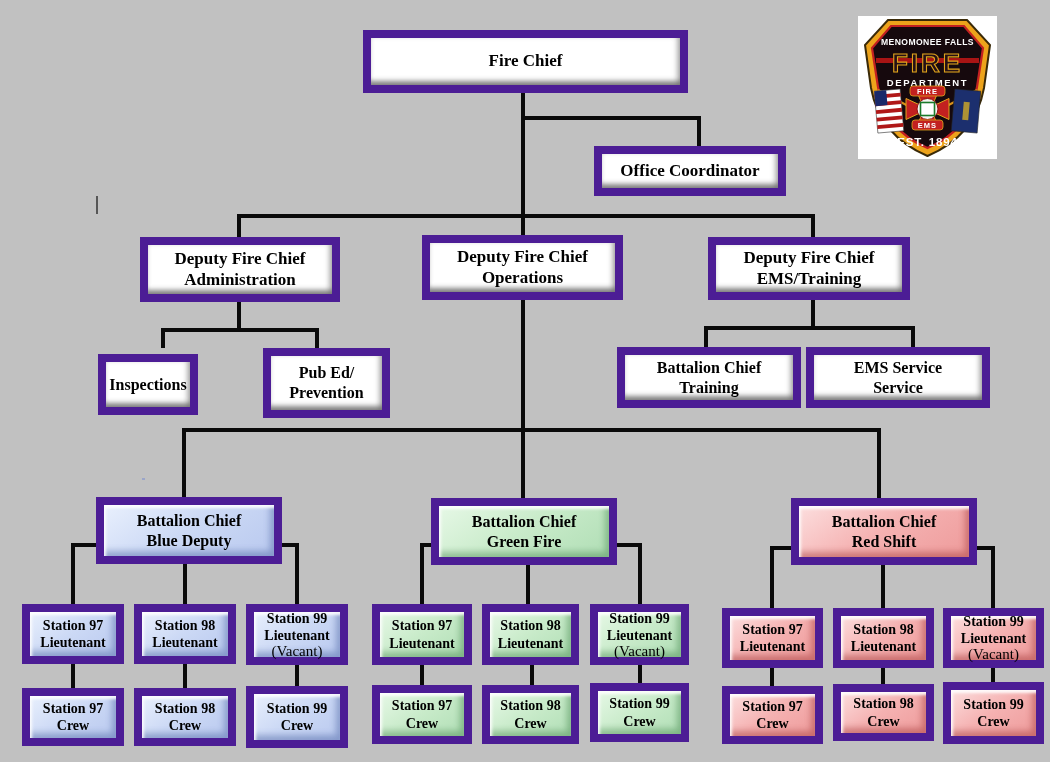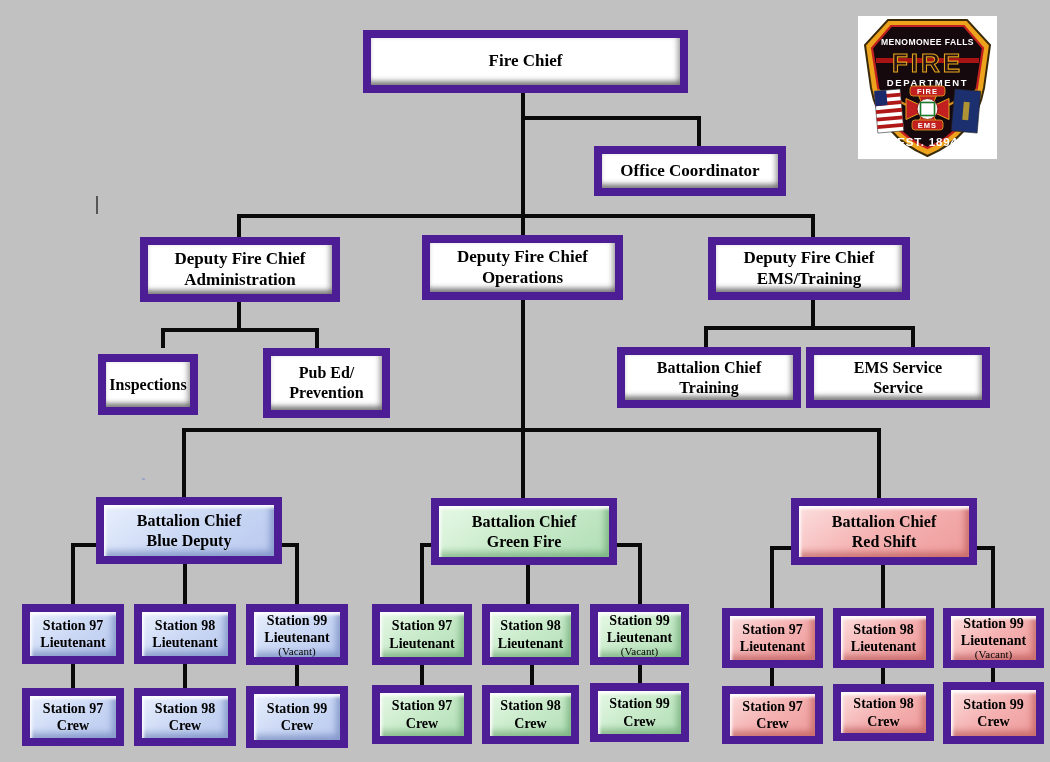--- a/index.html
+++ b/index.html
@@ -17,21 +17,21 @@
                    inset -4px -5px 6px rgba(70,95,160,.45);}
   .green{background:linear-gradient(145deg,#e6f8e6 0%,#c9ebca 48%,#b0deb5 100%);
         box-shadow:inset 2px 3px 3px rgba(255,255,255,.9),
                    inset -4px -5px 6px rgba(50,120,60,.4);}
   .red{background:linear-gradient(145deg,#fcdede 0%,#f5b2b2 48%,#ee9b9b 100%);
         box-shadow:inset 2px 3px 3px rgba(255,255,255,.92),
                    inset -4px -5px 6px rgba(160,50,50,.45);}
   .big{font-size:17px;line-height:1.22;}
   .mid{font-size:16px;line-height:1.22;}
   .small{font-size:14px;line-height:1.22;}
-  .note{font-size:11px;font-weight:normal;line-height:1.05;}
+  .note{font-size:15px;font-weight:normal;line-height:1.05;}
   .l{position:absolute;background:#0a0a0a;}
   .artifact{position:absolute;}
 </style>
 </head>
 <body>
 
 <div class="canvas">
 
   <div class="l" style="left:521px;top:93px;width:4px;height:142px"></div>
   <div class="l" style="left:521px;top:116px;width:180px;height:4px"></div>

